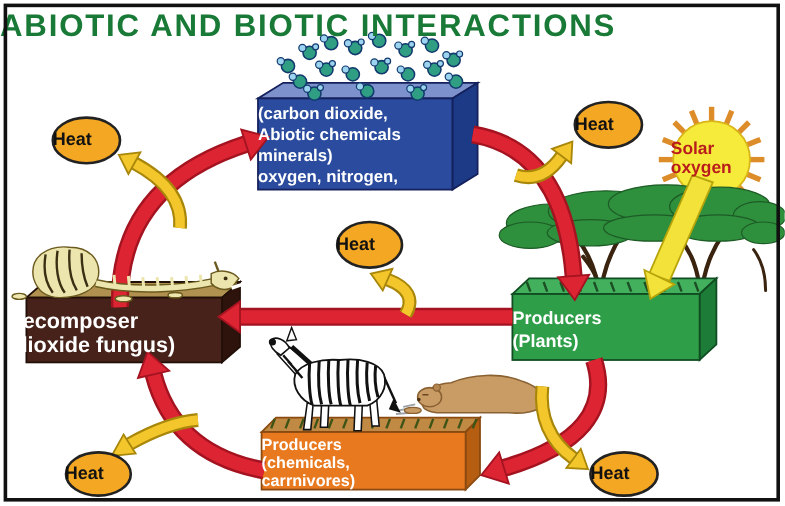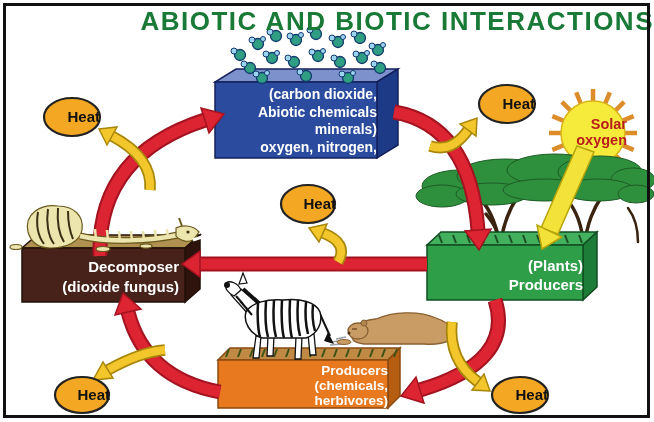--- a/index.html
+++ b/index.html
@@ -1,21 +1,21 @@
 <!DOCTYPE html>
 <html><head>
 <meta charset="utf-8">
 <style>
   html,body{margin:0;padding:0;background:#fff;}
   .stage{position:relative;width:654px;height:422px;background:#ffffff;overflow:hidden;
          font-family:"Liberation Sans",sans-serif;}
   .frame{position:absolute;left:3px;top:3px;right:4px;bottom:4px;border:3px solid #111;
          z-index:3;pointer-events:none;}
   svg.scene{position:absolute;left:0;top:0;z-index:1;}
-  .txt{position:absolute;z-index:2;text-align:right;font-weight:bold;}
+  .txt{position:absolute;z-index:2;text-align:left;font-weight:bold;}
   .title{left:0;top:6px;width:654px;font-size:26px;letter-spacing:1.5px;color:#187a36;}
   .boxlabel{color:#ffffff;}
   .heatlabel{width:56px;font-size:15px;color:#111;}
   .sunlabel{width:68px;font-size:14.5px;line-height:16px;color:#b91c1c;}
   
   .red-u{stroke:#a31320;stroke-width:15;fill:none;}
   .red-m{stroke:#dc2433;stroke-width:11;fill:none;}
   .red-h{fill:#dc2433;stroke:#a31320;stroke-width:1.5;}
   .yel-u{stroke:#a8860a;stroke-width:11.5;fill:none;}
   .yel-m{stroke:#f3c72b;stroke-width:8;fill:none;}
@@ -267,33 +267,33 @@
   <div class="txt title">ABIOTIC AND BIOTIC INTERACTIONS</div>
 
   <div class="txt boxlabel" style="left:215px;top:86px;width:162px;font-size:14px;line-height:17.5px;">
     <div>(carbon dioxide,</div>
     <div>Abiotic chemicals</div>
     <div>minerals)</div>
     <div>oxygen, nitrogen,</div>
   </div>
 
   <div class="txt boxlabel" style="left:427px;top:256px;width:156px;font-size:15px;line-height:19px;">
+    <div>Producers</div>
     <div>(Plants)</div>
-    <div>Producers</div>
-  </div>
-
-  <div class="txt boxlabel" style="left:16px;top:257px;width:163px;font-size:15px;line-height:20px;">
+  </div>
+
+  <div class="txt boxlabel" style="left:6px;top:257px;width:163px;font-size:18px;line-height:20px;">
     <div>Decomposer</div>
     <div>(dioxide fungus)</div>
   </div>
 
   <div class="txt boxlabel" style="left:218px;top:363px;width:170px;font-size:13.5px;line-height:15px;">
     <div>Producers</div>
     <div>(chemicals,</div>
-    <div>herbivores)</div>
+    <div>carrnivores)</div>
   </div>
 
   <div class="txt heatlabel" style="left:44px;top:108px;">Heat</div>
   <div class="txt heatlabel" style="left:479px;top:95px;">Heat</div>
   <div class="txt heatlabel" style="left:280px;top:195px;">Heat</div>
   <div class="txt heatlabel" style="left:54px;top:386px;">Heat</div>
   <div class="txt heatlabel" style="left:492px;top:386px;">Heat</div>
 
   <div class="txt sunlabel" style="left:559px;top:116px;">
     <div>Solar</div>

